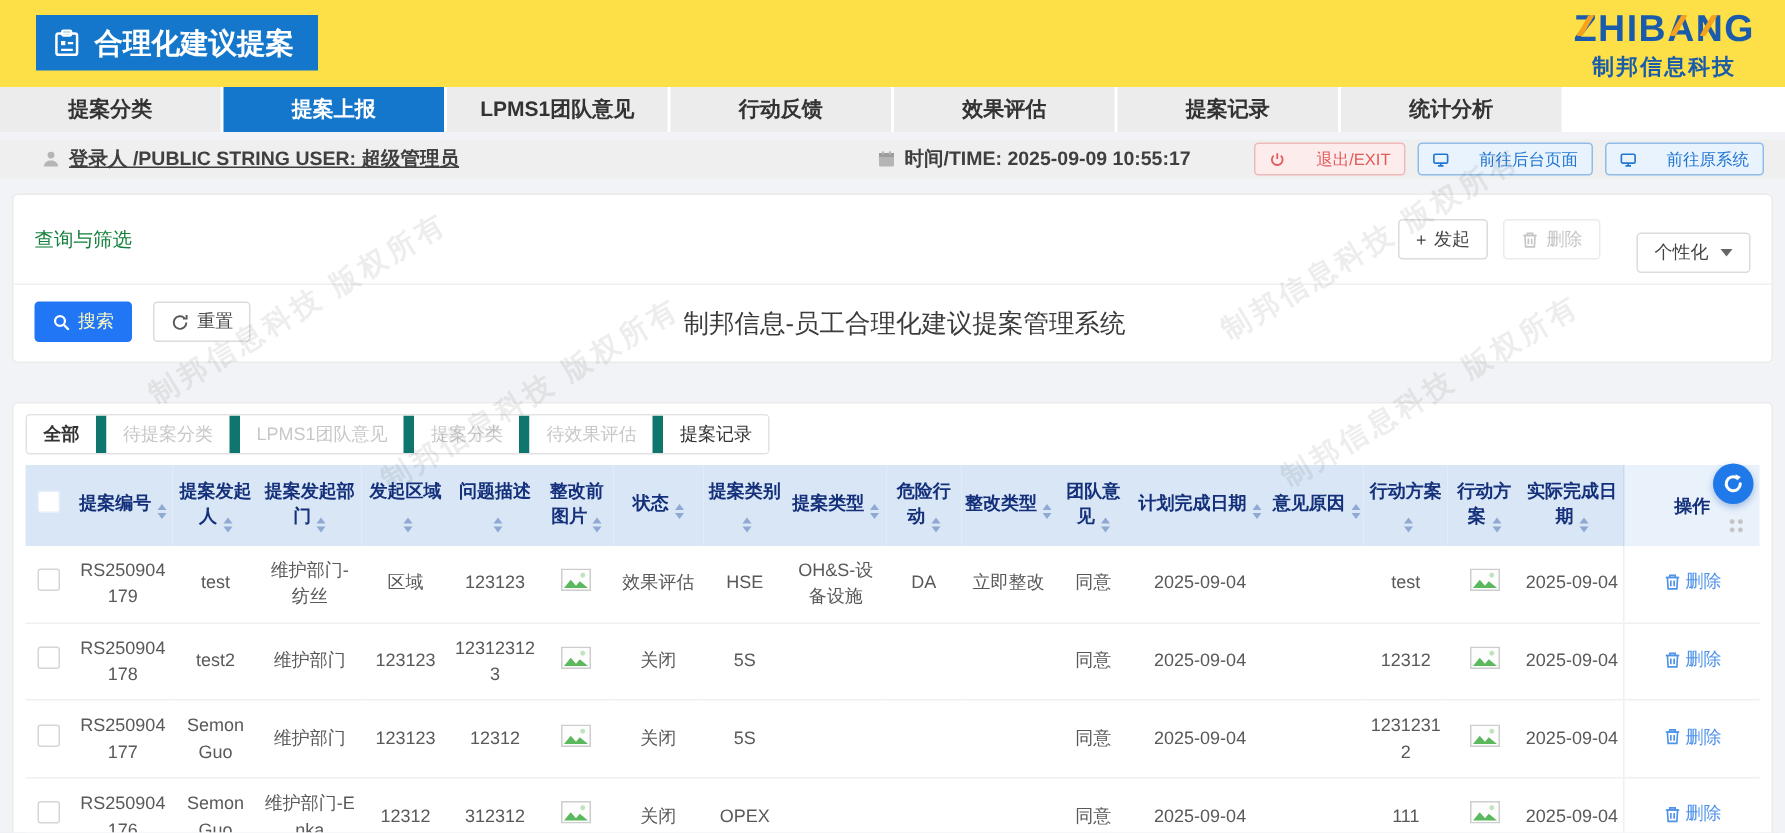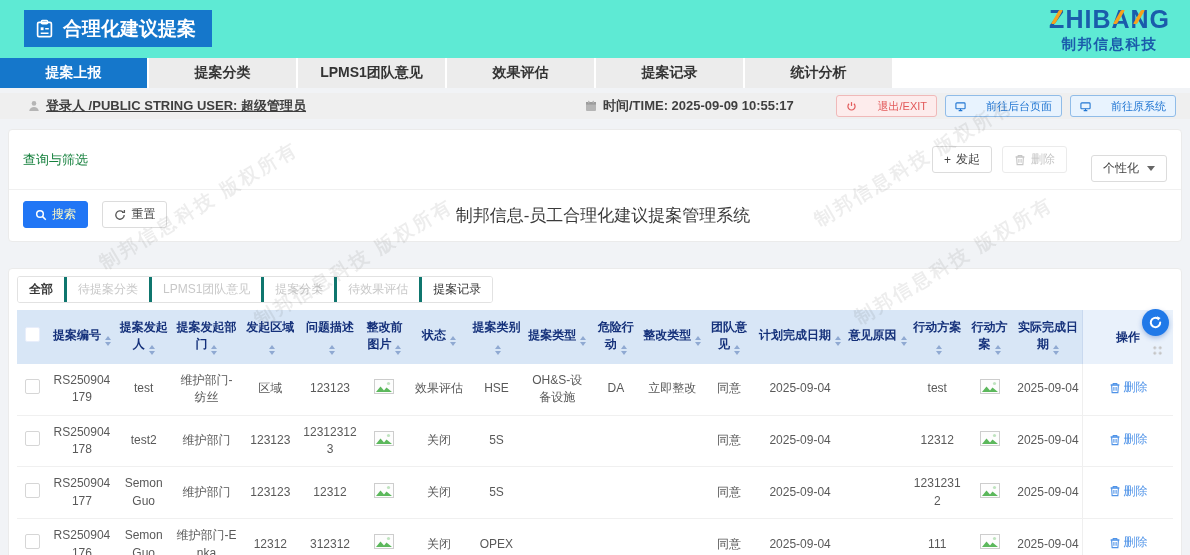--- a/index.html
+++ b/index.html
@@ -1,19 +1,19 @@
 <!DOCTYPE html>
 <html style="--primary: #1577cb; --button-blue: #2176f5; --table-header-bg: #d8e6f6; --table-header-text: #14307a; --link-blue: #4f93e8; --exit-red: #e25a5a; --logo-blue: #1a5cab; --logo-orange: #f6a21d;"><head>
 <meta charset="utf-8">
 <style>
   html,body{margin:0;padding:0;background:#e8eaed;}
   .page{width:1190px;height:555px;position:relative;overflow:hidden;background:#f1f3f6;
         font-family:"Liberation Sans","DejaVu Sans",sans-serif;}
   
-  .topbar{height:58px;background:#5eead4;position:relative;}
+  .topbar{height:58px;background:#fde047;position:relative;}
   .badge{position:absolute;left:24px;top:10px;height:37px;background:var(--primary,#1577cb);
          color:#fff;display:flex;align-items:center;gap:9px;padding:0 16px 0 11px;
          font-size:19px;font-weight:bold;}
   .logo{position:absolute;right:20px;top:7px;text-align:center;}
   .logo-zh{position:relative;font-size:25px;font-weight:800;color:var(--logo-blue,#1a5cab);letter-spacing:1px;line-height:1;}
   .logo-accent{position:absolute;width:4px;height:14px;background:var(--logo-orange,#f6a21d);
                transform:skewX(-30deg);top:3px;border-radius:1px;}
   .logo-sub{font-size:14.5px;color:var(--logo-blue,#1a5cab);font-weight:bold;letter-spacing:1.5px;margin-top:3px;}
   
   .tabs{display:flex;gap:2px;background:#fff;height:30px;}
@@ -45,21 +45,21 @@
   .qc-body{padding:11px 14px 13px;}
   .btn-reset{margin-left:10px;}
   .chev{width:0;height:0;border-left:4px solid transparent;border-right:4px solid transparent;
         border-top:5px solid #666;margin-left:3px;}
   .page-title{position:absolute;left:16px;right:0;top:204px;text-align:center;
               font-size:17px;color:#3b3b3b;z-index:3;}
   
   .table-card{margin:26px 8px 0;background:#fff;border:1px solid #ebebeb;border-radius:4px;
               padding:7px 8px 0;position:relative;min-height:330px;}
   .chip-group{display:inline-flex;border:1px solid #e2e2e2;border-radius:3px;overflow:hidden;margin-bottom:7px;}
-  .chip{padding:4px 11px;font-size:12px;background:#fff;border-right:3px solid #0f766e;color:#333;cursor:pointer;}
+  .chip{padding:4px 11px;font-size:12px;background:#fff;border-right:7px solid #0f766e;color:#333;cursor:pointer;}
   .chip:last-child{border-right:none;}
   .chip.disabled{color:#c8c8c8;cursor:default;}
   .chip.active{font-weight:bold;}
   table{width:100%;border-collapse:collapse;table-layout:fixed;font-size:12px;color:#595959;}
   thead th{background:var(--table-header-bg,#d8e6f6);color:var(--table-header-text,#14307a);
            font-weight:bold;padding:9px 2px;text-align:center;line-height:1.4;word-break:break-all;}
   thead th.col-action{background:#e9f1fb;border-left:1px solid #c9d9ef;}
   tbody td{padding:8px 3px;text-align:center;border-bottom:1px solid #f0f0f0;
            word-break:break-all;line-height:1.45;background:#fff;}
   tbody td.col-action{border-left:1px solid #efefef;}
@@ -99,23 +99,24 @@
     <div class="logo">
       <div class="logo-zh">ZHIBANG</div>
       <div class="logo-accent" style="left:6px;"></div>
       <div class="logo-accent" style="left:68px;"></div>
       <div class="logo-accent" style="left:88px;"></div>
       <div class="logo-sub">制邦信息科技</div>
     </div>
   </div>
 
   <div class="tabs">
+      <div class="tab">提案分类</div>
       <div class="tab active">提案上报</div>
-      <div class="tab">提案分类</div>
       <div class="tab">LPMS1团队意见</div>
+      <div class="tab">行动反馈</div>
       <div class="tab">效果评估</div>
       <div class="tab">提案记录</div>
       <div class="tab">统计分析</div>
     </div>
 
   <div class="infobar">
     <div class="ib-user">
       <svg width="12" height="12" viewBox="0 0 12 12" fill="#b5b5b5">
         <circle cx="6" cy="3.4" r="2.3"></circle>
           <path d="M1.2 11c.4-2.8 2.4-4 4.8-4s4.4 1.2 4.8 4z"></path>

